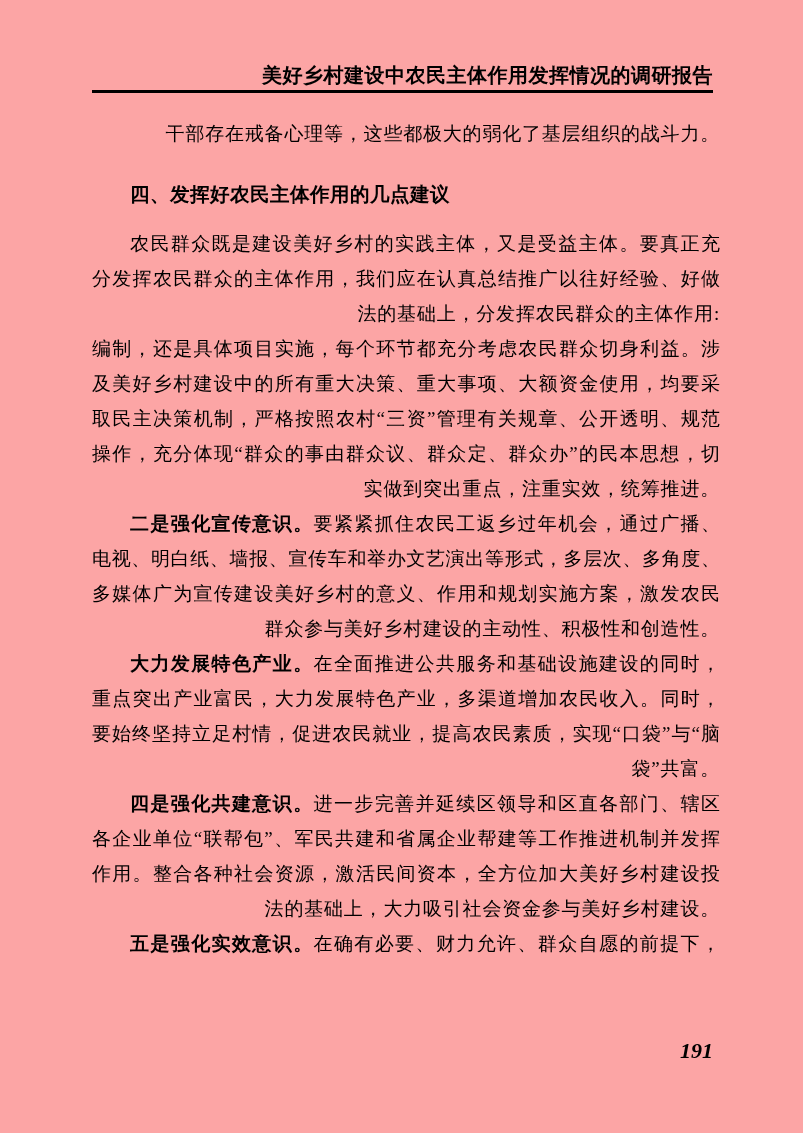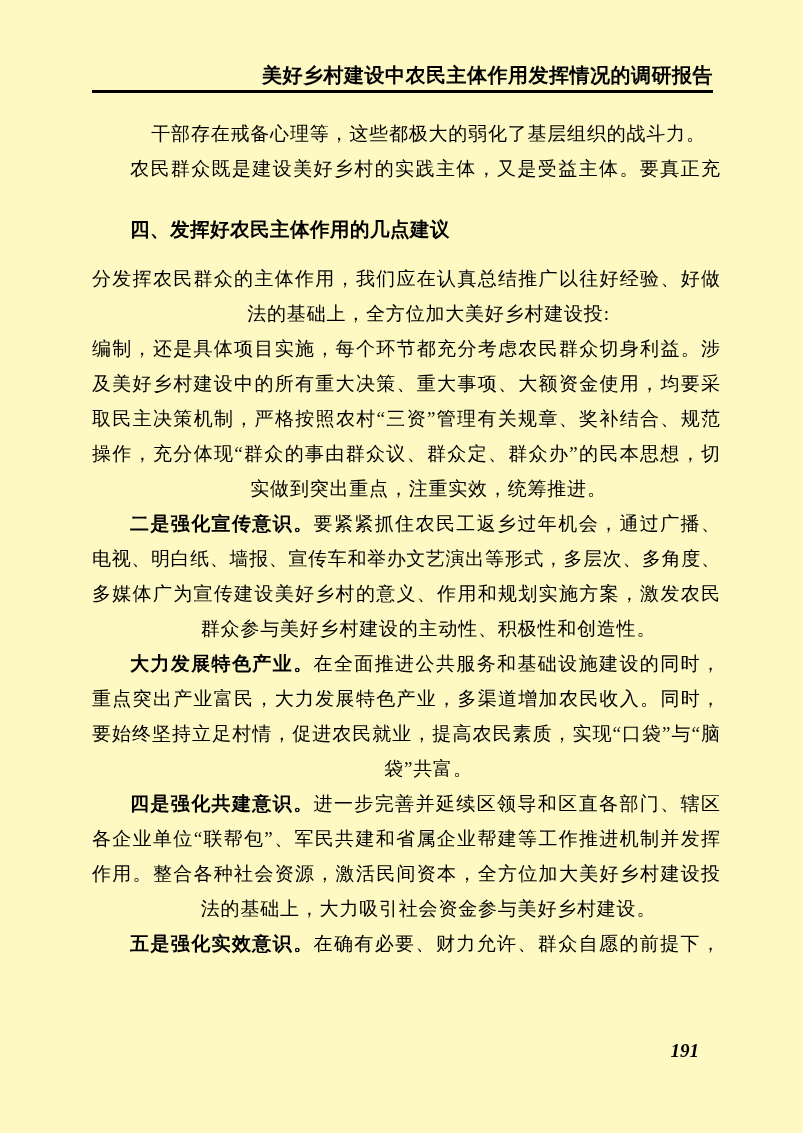--- a/index.html
+++ b/index.html
@@ -1,20 +1,20 @@
 <!DOCTYPE html>
 <html><head>
 <meta charset="utf-8">
 <style>
   html,body { margin:0; padding:0; background:#e8e8e8; }
   .page {
     position:relative;
     width:803px; height:1133px;
     margin:0 auto;
-    background:#fef9c3;
+    background:#fca5a5;
     color:#000000;
     font-family:"Liberation Serif","DejaVu Serif",serif;
     overflow:hidden;
   }
   .running-header { position:absolute; left:92px; right:90px; top:62px; }
   .header-title {
     text-align:right;
     font-weight:bold;
     font-size:20px;
     line-height:26px;
@@ -24,62 +24,62 @@
   .header-rule { margin-top:2px; height:3px; background:#000; }
 
   .doc-body { position:absolute; left:92px; top:116px; width:628px; }
   .line {
     height:35px;
     line-height:35px;
     font-size:19px;
     overflow:hidden;
   }
   .j { text-align:justify; text-align-last:justify; text-justify:inter-character; }
-  .last { text-align:center; letter-spacing:0.8px;margin-left:45px; }
+  .last { text-align:right; letter-spacing:0.8px;margin-left:45px; }
   .ind { text-indent:38px; }
   .heading {
     font-weight:bold;
     font-size:19.5px;
     margin:26px 0 14px 0;
     text-indent:38px;
     letter-spacing:0.5px;
   }
   .lead { font-weight:bold; }
   .page-number {
     position:absolute;
-    right:104px; top:1040px;
+    right:90px; top:1040px;
     font-weight:bold;
     font-style:italic;
-    font-size:19px;
+    font-size:22px;
     line-height:22px;
   }
 </style>
 </head>
 <body>
 
 <div class="page">
 
   <div class="running-header">
     <div class="header-title">美好乡村建设中农民主体作用发挥情况的调研报告</div>
     <div class="header-rule"></div>
   </div>
 
   <div class="doc-body">
 
     <div class="line last">干部存在戒备心理等，这些都极大的弱化了基层组织的战斗力。</div>
 
+    <div class="line heading">四、发挥好农民主体作用的几点建议</div>
+
     <div class="line j ind">农民群众既是建设美好乡村的实践主体，又是受益主体。要真正充</div>
-
-    <div class="line heading">四、发挥好农民主体作用的几点建议</div>
     <div class="line j">分发挥农民群众的主体作用，我们应在认真总结推广以往好经验、好做</div>
-    <div class="line last">法的基础上，全方位加大美好乡村建设投:</div>
+    <div class="line last">法的基础上，分发挥农民群众的主体作用:</div>
 
     <div class="line j">编制，还是具体项目实施，每个环节都充分考虑农民群众切身利益。涉</div>
     <div class="line j">及美好乡村建设中的所有重大决策、重大事项、大额资金使用，均要采</div>
-    <div class="line j">取民主决策机制，严格按照农村“三资”管理有关规章、奖补结合、规范</div>
+    <div class="line j">取民主决策机制，严格按照农村“三资”管理有关规章、公开透明、规范</div>
     <div class="line j">操作，充分体现“群众的事由群众议、群众定、群众办”的民本思想，切</div>
     <div class="line last">实做到突出重点，注重实效，统筹推进。</div>
 
     <div class="line j ind"><span class="lead">二是强化宣传意识。</span><span>要紧紧抓住农民工返乡过年机会，通过广播、</span></div>
     <div class="line j">电视、明白纸、墙报、宣传车和举办文艺演出等形式，多层次、多角度、</div>
     <div class="line j">多媒体广为宣传建设美好乡村的意义、作用和规划实施方案，激发农民</div>
     <div class="line last">群众参与美好乡村建设的主动性、积极性和创造性。</div>
 
     <div class="line j ind"><span class="lead">大力发展特色产业。</span><span>在全面推进公共服务和基础设施建设的同时，</span></div>
     <div class="line j">重点突出产业富民，大力发展特色产业，多渠道增加农民收入。同时，</div>

